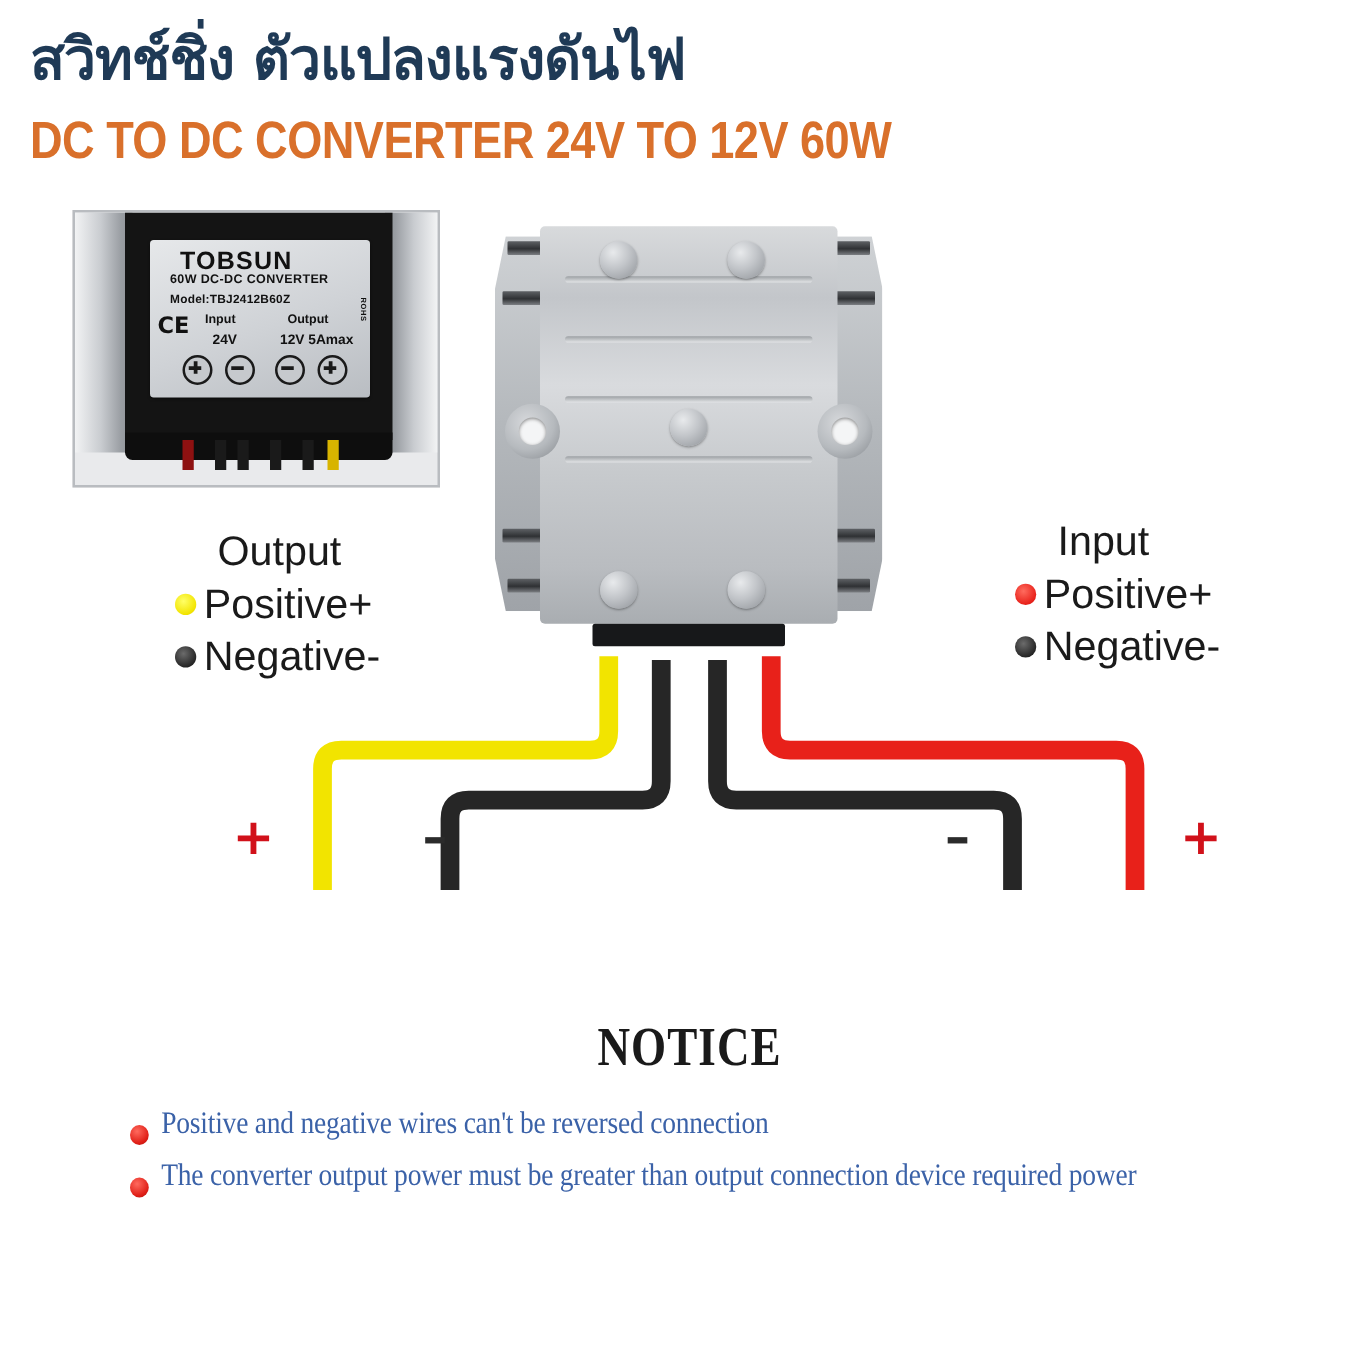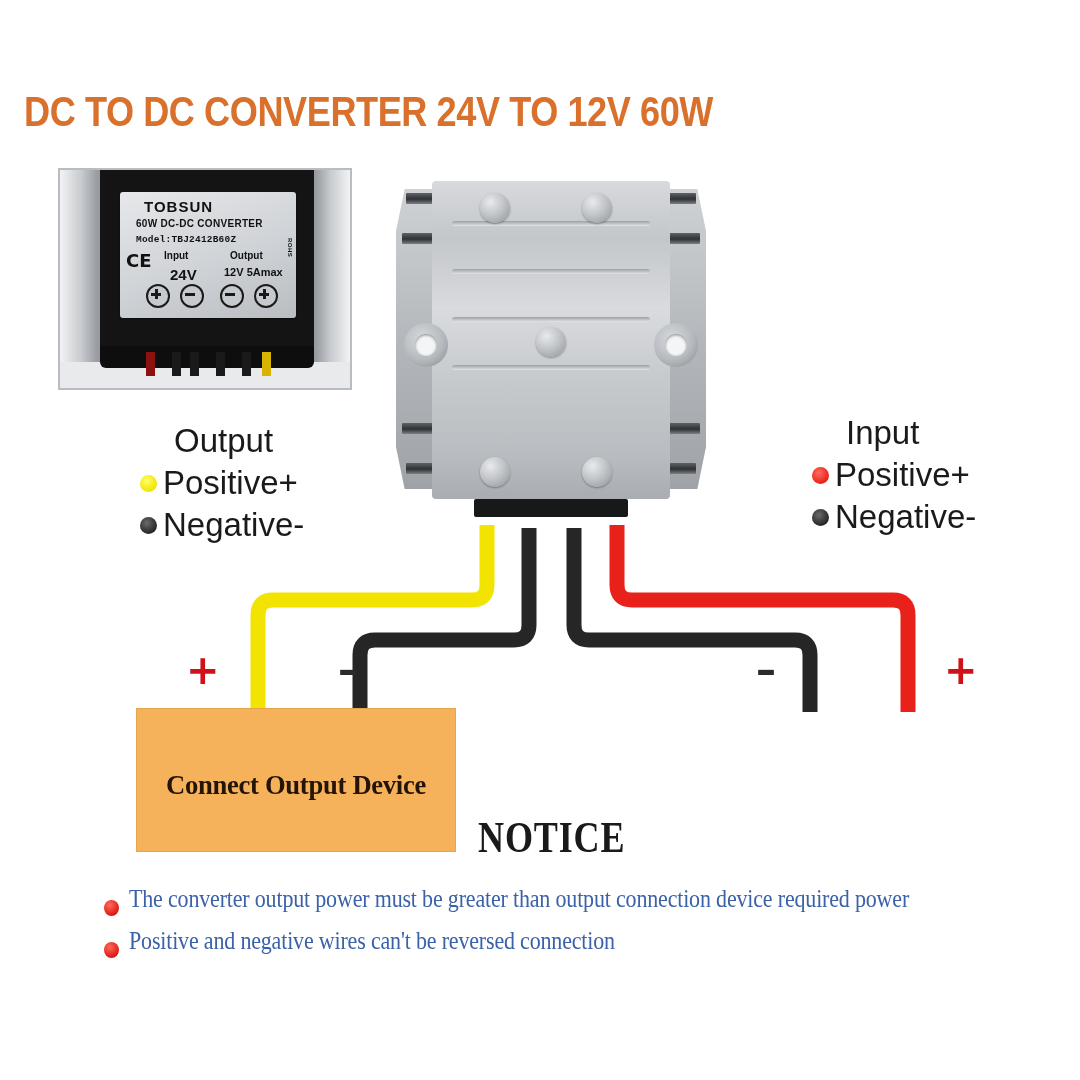--- a/index.html
+++ b/index.html
@@ -75,37 +75,37 @@
     left: 60px; top: 22px;
     width: 176px; height: 126px;
     background: linear-gradient(160deg,#e6e8ea 0%,#cfd2d6 55%,#b9bdc2 100%);
     border-radius: 3px;
     box-shadow: 0 1px 2px rgba(0,0,0,.5);
     font-family: "Liberation Sans", sans-serif;
     color: #111;
   }
   .lbl-brand {
     position:absolute; left: 24px; top: 6px;
-    font-size: 15px; font-weight: bold; letter-spacing: 1px;
+    font-size: 20px; font-weight: bold; letter-spacing: 1px;
   }
   .lbl-sub {
     position:absolute; left: 16px; top: 26px;
     font-size: 10px; font-weight: bold; letter-spacing: .3px;
   }
   .lbl-model {
     position:absolute; left: 16px; top: 42px;
-    font-size: 9.5px; font-weight: bold; letter-spacing: .2px; font-family: Liberation Mono, monospace;
+    font-size: 9.5px; font-weight: bold; letter-spacing: .2px;
   }
   .lbl-ce {
     position:absolute; left: 6px; top: 58px;
     font-size: 18px; font-weight: bold; font-family: "DejaVu Sans", sans-serif;
   }
   .lbl-in-h { position:absolute; left: 44px; top: 58px; font-size: 10px; font-weight:bold;}
   .lbl-out-h{ position:absolute; left:110px; top: 58px; font-size: 10px; font-weight:bold;}
-  .lbl-in-v { position:absolute; left: 50px; top: 74px; font-size: 15px; font-weight:bold;}
+  .lbl-in-v { position:absolute; left: 50px; top: 74px; font-size: 11px; font-weight:bold;}
   .lbl-out-v{ position:absolute; left:104px; top: 74px; font-size: 11px; font-weight:bold;}
   .lbl-side { position:absolute; right: 3px; top: 46px; font-size: 6px; font-weight:bold;
               writing-mode: vertical-rl; letter-spacing:.5px;}
   .term {
     position:absolute; top: 92px; width: 20px; height: 20px;
     border: 2px solid #1a1a1a; border-radius: 50%;
     background: #c6c9cd;
   }
   .term::before, .term::after {
     content:""; position:absolute; background:#1a1a1a;
@@ -248,20 +248,21 @@
     transform-origin: left top;
     width: 112%;
     letter-spacing: -0.2px;
   }
 </style>
 </head>
 <body>
 
 <div id="page">
 
+  <div id="title-thai">สวิทช์ชิ่ง ตัวแปลงแรงดันไฟ</div>
   <div id="title-en">DC TO DC CONVERTER 24V TO 12V 60W</div>
 
   <div id="inset-photo">
     <div class="inset-metal-left"></div>
     <div class="inset-metal-right"></div>
     <div class="inset-black-body"></div>
     <div class="inset-notch"></div>
 
     <div class="inset-label">
       <div class="lbl-brand">TOBSUN</div>
@@ -354,30 +355,27 @@
       <span class="dot black"></span>
       <span>Negative-</span>
     </div>
   </div>
 
   <div id="sign-out-plus" class="sign plus">+</div>
   <div id="sign-out-minus" class="sign minus">–</div>
   <div id="sign-in-minus" class="sign minus">–</div>
   <div id="sign-in-plus" class="sign plus">+</div>
 
-  <div id="box-output" class="device-box">
-    <div class="device-label">Connect Output Device</div>
-  </div>
 
   <div id="notice-title">NOTICE</div>
 
   <div id="notice-list">
     <div class="notice-item">
       <span class="notice-bullet"></span>
-      <span class="notice-text">The converter output power must be  greater than output connection device required power</span>
+      <span class="notice-text">Positive and negative wires can't be  reversed connection</span>
     </div>
     <div class="notice-item">
       <span class="notice-bullet"></span>
-      <span class="notice-text">Positive and negative wires can't be  reversed connection</span>
+      <span class="notice-text">The converter output power must be  greater than output connection device required power</span>
     </div>
   </div>
 
 </div>
 
 </body></html>

